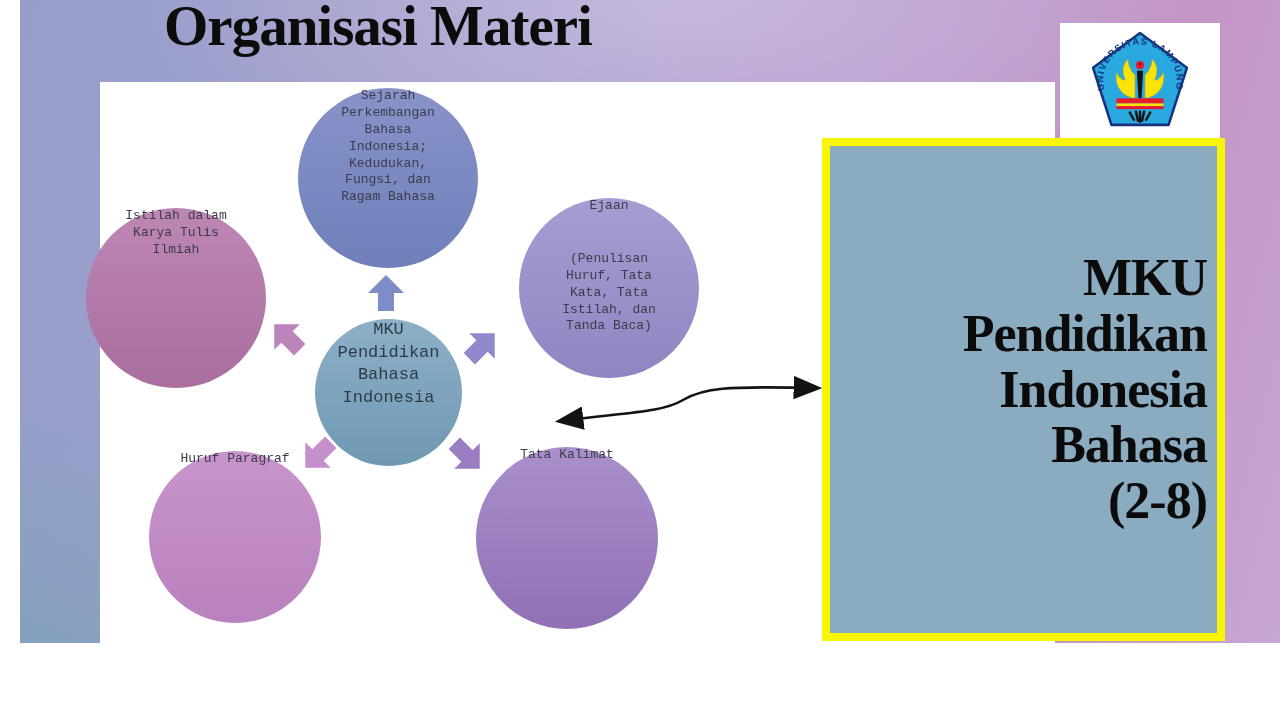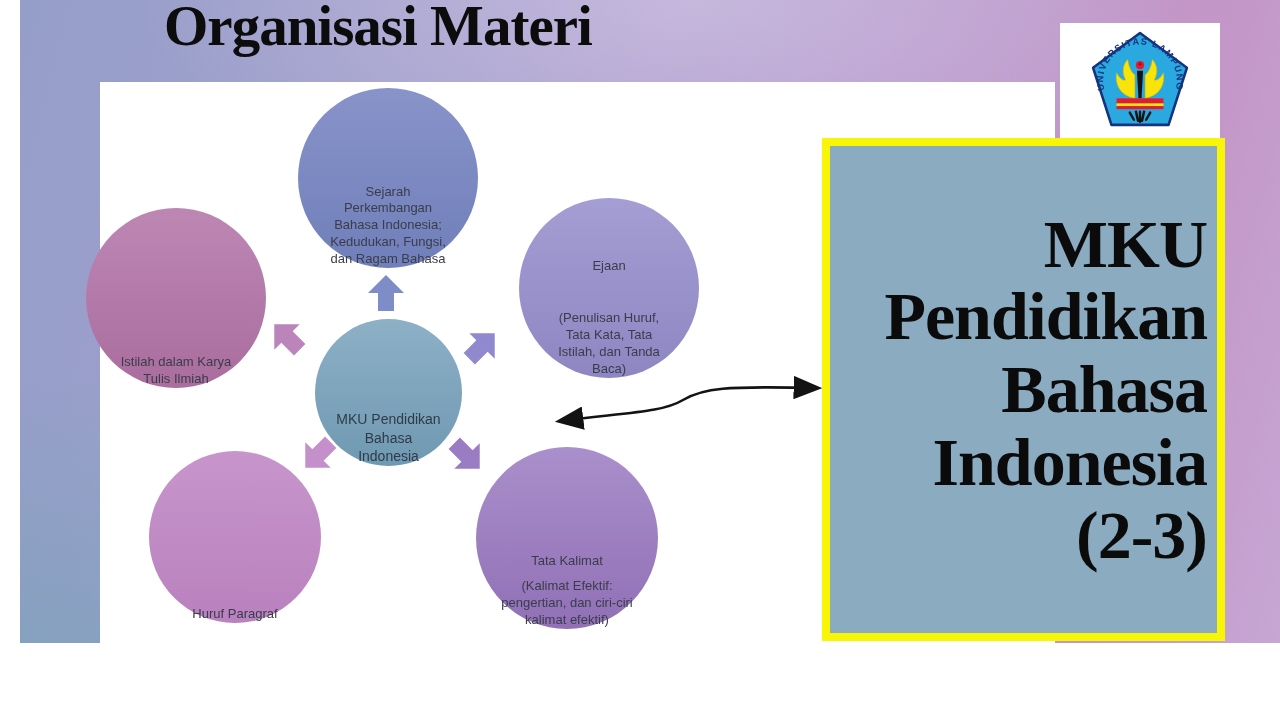--- a/index.html
+++ b/index.html
@@ -26,22 +26,22 @@
     font-size:57px; letter-spacing:-1px; color:#0c0c0c; white-space:nowrap;
   }
 
   
   .logo-box { position:absolute; left:1040px; top:23px; width:160px; height:115px;
               background:#fff; display:flex; align-items:center; justify-content:center; }
 
   
   .node {
     position:absolute; border-radius:50%;
-    display:flex; flex-direction:column; align-items:center; justify-content:flex-end;
-    text-align:center; color:#3a3d49;
+    display:flex; flex-direction:column; align-items:center; justify-content:flex-start;
+    text-align:center; color:#3a3d49;font-family:Liberation Mono, monospace;
   }
   .node .t  { font-size:13px; line-height:1.3; }
   .node .s  { font-size:13px; line-height:1.3; margin-top:8px; }
   .node .s:empty { display:none; margin:0; }
 
   .n-sejarah  { left:278px; top:88px;  width:180px; height:180px;
                 background:linear-gradient(180deg,#8893c9 0%,#707fba 100%); }
   .n-sejarah .t { max-width:120px; }
   .n-ejaan    { left:499px; top:198px; width:180px; height:180px;
                 background:linear-gradient(180deg,#a59ed4 0%,#8d86c1 100%);gap:28px; }
@@ -52,21 +52,21 @@
   .n-paragraf { left:129px; top:451px; width:172px; height:172px;
                 background:linear-gradient(180deg,#c795cb 0%,#b981be 100%); }
   .n-paragraf .s { max-width:130px; }
   .n-kalimat  { left:456px; top:447px; width:182px; height:182px;
                 background:linear-gradient(180deg,#a98fcb 0%,#9170b6 100%); }
   .n-kalimat .s { max-width:138px; }
 
   .n-center   { left:295px; top:319px; width:147px; height:147px;
                 background:linear-gradient(180deg,#8db0c6 0%,#6f99b2 100%);
                 color:#2f3b47; }
-  .n-center .t { font-size:14px; line-height:1.33; max-width:108px; }
+  .n-center .t { font-size:17px; line-height:1.33; max-width:108px; }
 
   
   .barrow { position:absolute; width:38px; height:38px; }
   .a-up polygon { fill:var(--arrow-up,#7e8cc8); }
   .a-ur polygon { fill:var(--arrow-upper-right,#9089cd); }
   .a-lr polygon { fill:var(--arrow-lower-right,#9a7cc2); }
   .a-ll polygon { fill:var(--arrow-lower-left,#c48fca); }
   .a-ul polygon { fill:var(--arrow-upper-left,#bb84bb); }
   .a-up { left:347px; top:274px; }
   .a-ul { left:248px; top:318px; transform:rotate(-45deg); }
@@ -80,21 +80,21 @@
   
   .course-box {
     position:absolute; left:802px; top:138px; width:403px; height:503px;
     box-sizing:border-box; border:8px solid var(--box-border,#f9f506);
     background:var(--box-fill,#8babc1);
     display:flex; align-items:center;
   }
   .course-text {
     width:100%; text-align:right; padding-right:10px;
     font-family:"Liberation Serif", serif; font-weight:bold;
-    font-size:68px; line-height:1.07; letter-spacing:-1px; color:#0b0b0b;
+    font-size:52px; line-height:1.07; letter-spacing:-1px; color:#0b0b0b;
   }
 </style>
 </head>
 <body>
 
 <div class="slide">
 
   <div class="main-panel"></div>
   <div class="bottom-band"></div>
 
@@ -134,21 +134,20 @@
     <div class="node n-karya">
       <div class="t">Istilah dalam Karya Tulis Ilmiah</div>
     </div>
 
     <div class="node n-paragraf">
       <div class="t">Huruf Paragraf</div>
     </div>
 
     <div class="node n-kalimat">
       <div class="t">Tata Kalimat</div>
-      <div class="s">(Kalimat Efektif: pengertian, dan ciri-ciri kalimat efektif)</div>
     </div>
 
     <div class="node n-center">
       <div class="t">MKU Pendidikan Bahasa Indonesia</div>
     </div>
 
     <svg class="barrow a-up" viewBox="0 0 38 38">
       <polygon points="19,1 37,19 27,19 27,37 11,37 11,19 1,19"></polygon>
       </svg>
     <svg class="barrow a-ul" viewBox="0 0 38 38">
@@ -171,19 +170,19 @@
         <path d="M0,0 L11,4.5 L0,9 z" fill="#131313"></path>
       </marker>
     </defs>
     <path d="M540 421 C612 412 643 412 663 400 C683 388 704 386 797 388" stroke="#131313" stroke-width="2.6" fill="none" marker-start="url(#ah)" marker-end="url(#ah)"></path>
   </svg>
 
   <div class="course-box">
     <div class="course-text">
       <div>MKU</div>
       <div>Pendidikan</div>
+      <div>Indonesia</div>
       <div>Bahasa</div>
-      <div>Indonesia</div>
-      <div>(2-3)</div>
+      <div>(2-8)</div>
     </div>
   </div>
 
 </div>
 
 </body></html>

